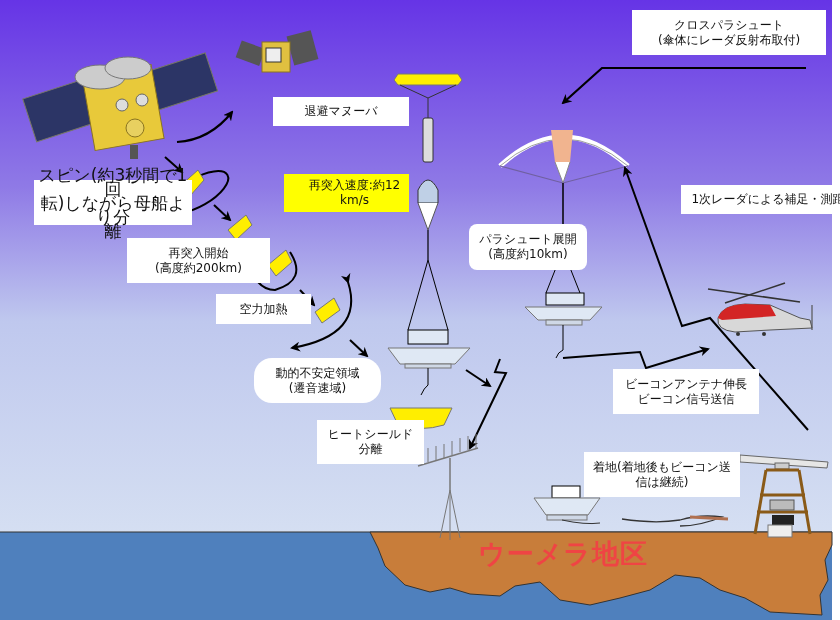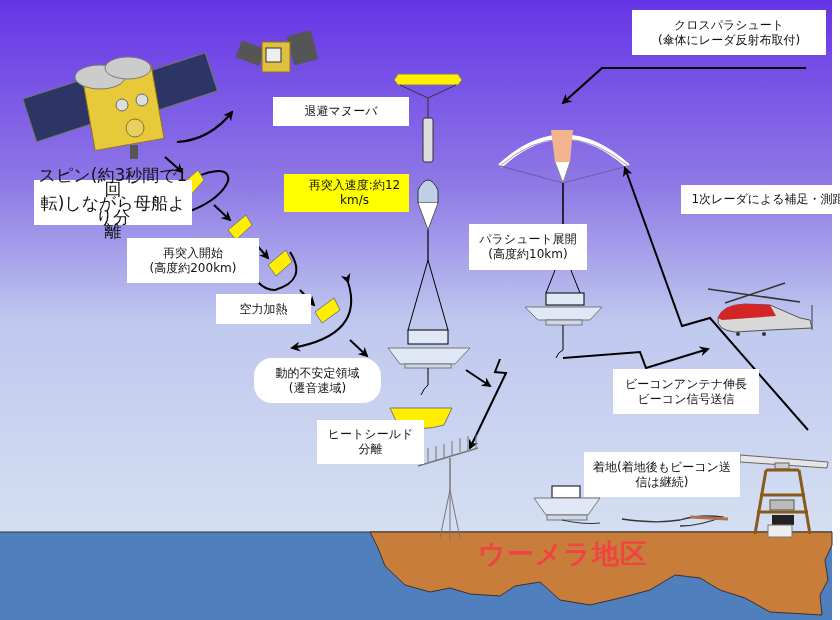--- a/index.html
+++ b/index.html
@@ -152,28 +152,28 @@
     <rect x="768" y="525" width="24" height="12" fill="#eee" stroke="#777"></rect>
   </g>
 </svg>
 
 <div class="label" style="left:242px;top:97px;width:136px;height:29px;">退避マヌーバ</div>
 <div class="label" style="left:3px;top:180px;width:158px;height:45px;font-size:17px;line-height:14px;">スピン(約3秒間で1回
 転)しながら母船より分
 離</div>
 <div class="label yellow" style="left:253px;top:174px;width:125px;height:38px;padding-left:20px;">再突入速度:約12
 km/s</div>
-<div class="label" style="left:96px;top:238px;width:132px;height:45px;">再突入開始
+<div class="label" style="left:96px;top:238px;width:143px;height:45px;">再突入開始
 (高度約200km)</div>
 <div class="label" style="left:185px;top:294px;width:95px;height:30px;">空力加熱</div>
 <div class="label" style="left:223px;top:358px;width:127px;height:45px;border-radius:18px;">動的不安定領域
 (遷音速域)</div>
 <div class="label" style="left:286px;top:420px;width:107px;height:44px;">ヒートシールド
 分離</div>
-<div class="label" style="left:438px;top:224px;width:118px;height:46px;">パラシュート展開
+<div class="label" style="left:438px;top:224px;width:118px;height:46px;border-radius:8px;">パラシュート展開
 (高度約10km)</div>
 <div class="label" style="left:601px;top:10px;width:194px;height:45px;">クロスパラシュート
 (傘体にレーダ反射布取付)</div>
 <div class="label" style="left:650px;top:185px;width:174px;height:29px;">1次レーダによる補足・測距</div>
 <div class="label" style="left:582px;top:369px;width:146px;height:45px;">ビーコンアンテナ伸長
 ビーコン信号送信</div>
 <div class="label" style="left:553px;top:452px;width:156px;height:45px;">着地(着地後もビーコン送
 信は継続)</div>
 <div class="area-name">ウーメラ地区</div>
 

